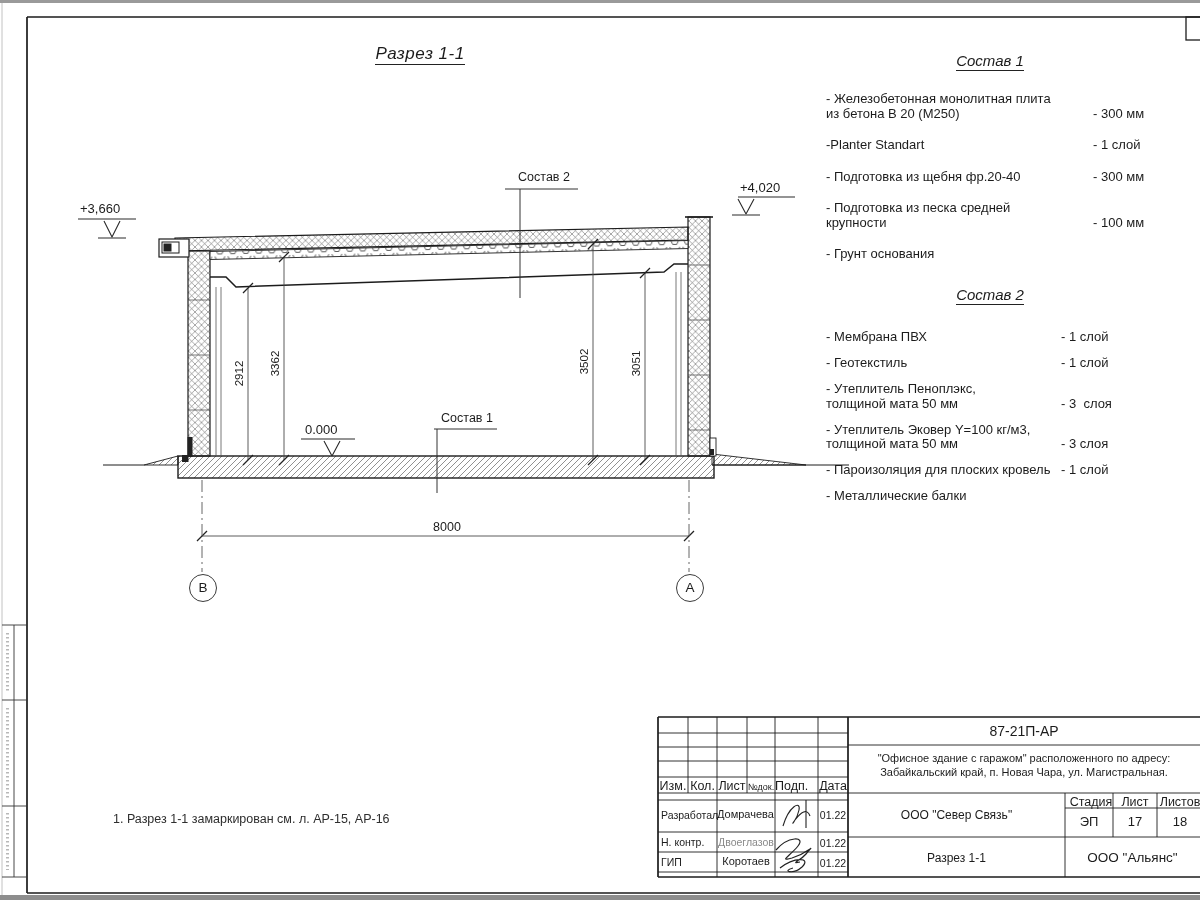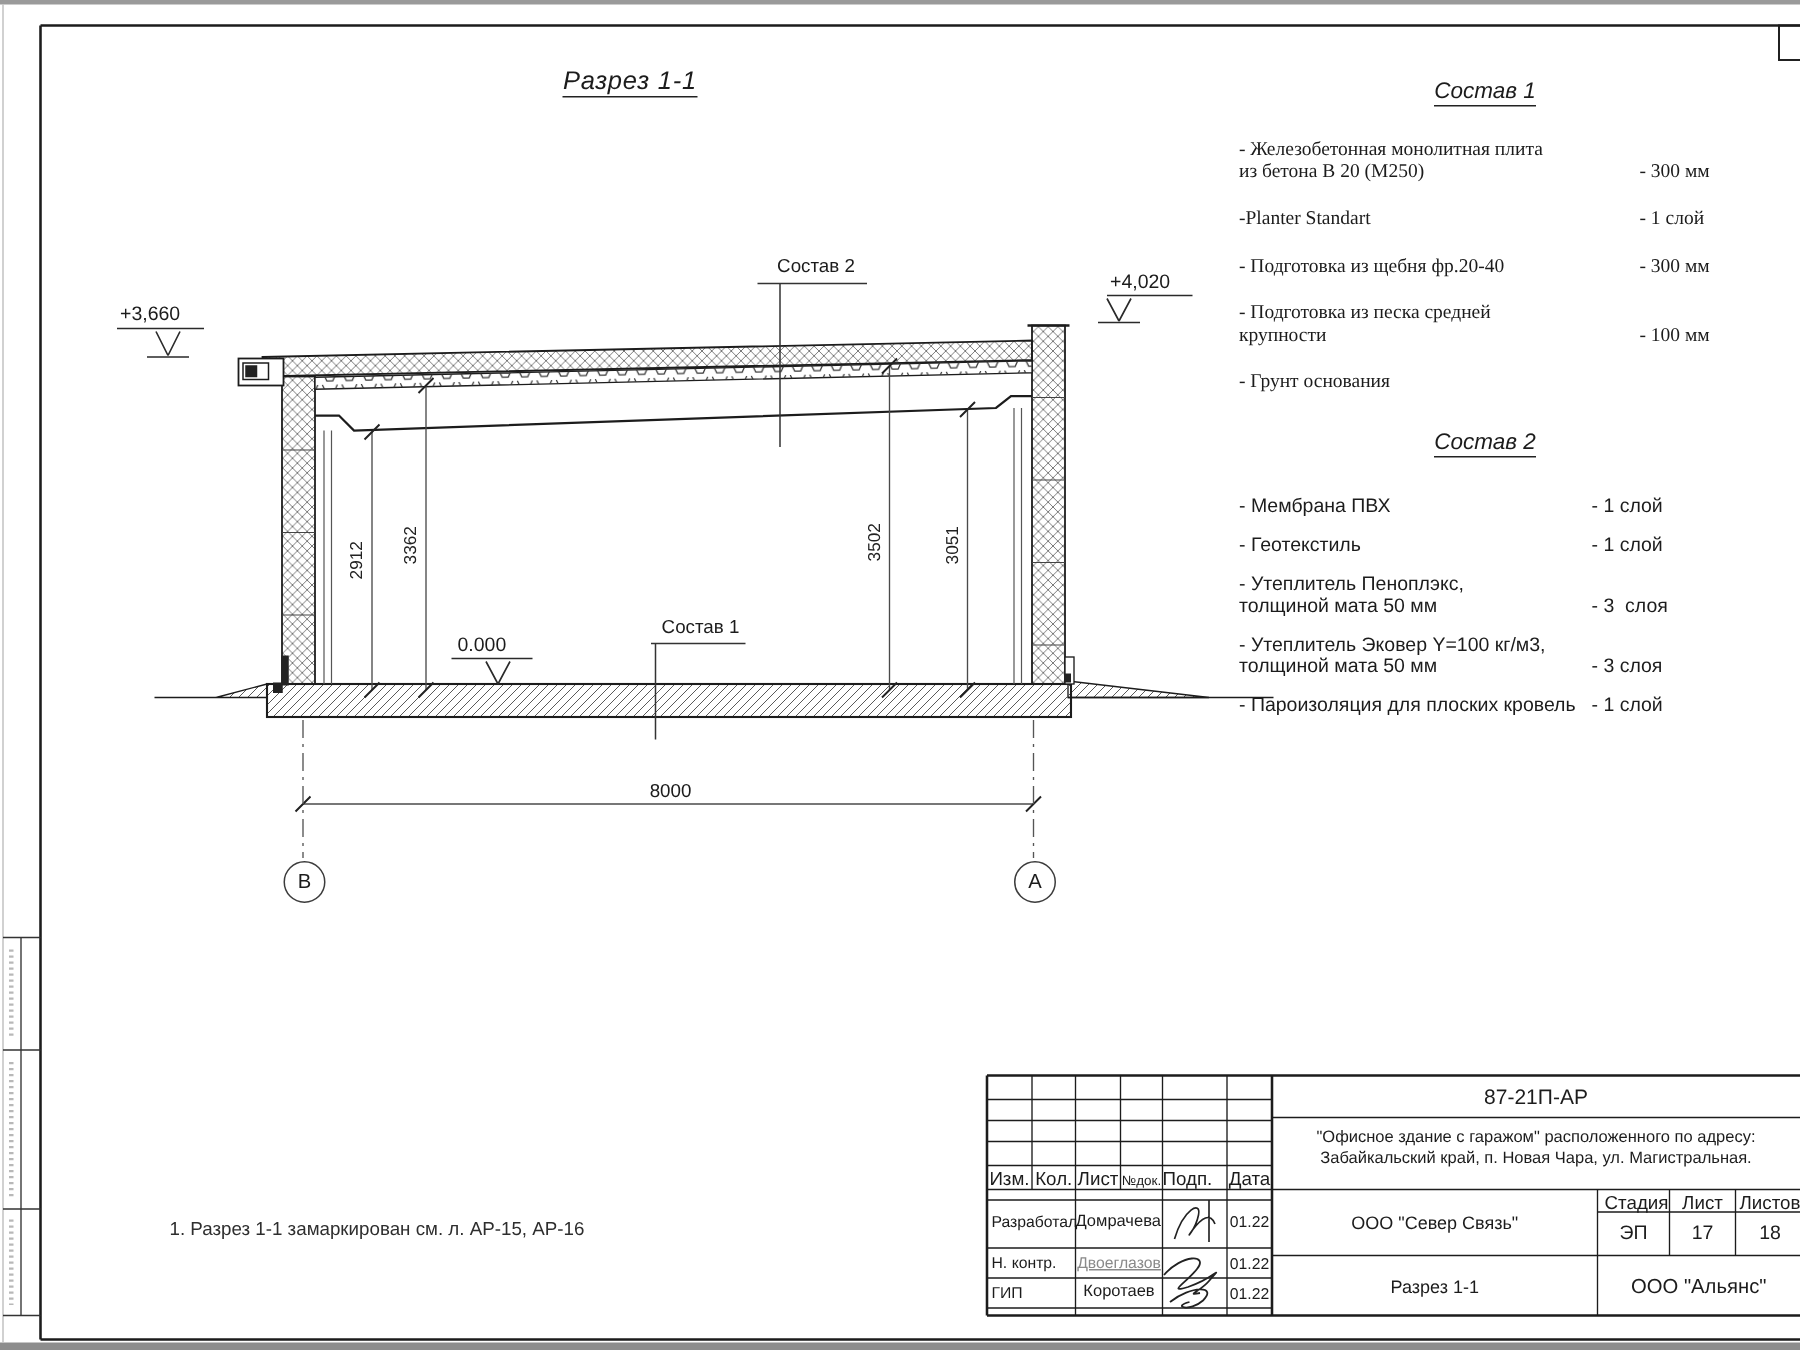--- a/index.html
+++ b/index.html
@@ -17,34 +17,34 @@
   
   .dwg-title{font-size:17px;letter-spacing:.5px;}
   
   .vdim{width:60px;height:15px;font-size:11.5px;text-align:center;transform:rotate(-90deg);color:#222;}
   
   .axis-bubble{width:26px;height:26px;border:1.1px solid #3c3c3c;border-radius:50%;
     font-size:13.5px;line-height:26px;text-align:center;background:#fff;}
   
   .slist{position:absolute;width:345px;font-size:13px;line-height:14.5px;}
   .s-item{position:relative;}
-  .list1 .s-item{margin-bottom:17px;font-family:Liberation Serif, serif;}
+  .list1 .s-item{margin-bottom:17px;}
   .list2 .s-item{margin-bottom:11.5px;}
   .s-name{display:inline-block;white-space:pre-line;}
   .list1 .s-name{width:258px;}
   .list2 .s-name{width:228px;}
   .s-val{position:absolute;bottom:0;white-space:pre;}
   .list1 .s-val{left:267px;}
   .list2 .s-val{left:235px;}
   .sec-title{font-style:italic;font-size:15px;}
   
   .tb-h{font-size:12.5px;}
   .tb-s{font-size:10.5px;}
   .tb-xs{font-size:9px;}
-  .muted{color:#8a8a8a;text-decoration:underline;}
+  .muted{color:#8a8a8a;}
 </style>
 </head>
 <body>
 
 <svg class="abs" width="1200" height="900" viewBox="0 0 1200 900" style="left:0;top:0;" xmlns="http://www.w3.org/2000/svg">
   <defs>
     <pattern id="xh" width="6.5" height="6.5" patternUnits="userSpaceOnUse">
       <path d="M0,0 L6.5,6.5 M6.5,0 L0,6.5" stroke="#5f5f5f" stroke-width="0.55"></path>
     </pattern>
     <pattern id="dh" width="6" height="6" patternUnits="userSpaceOnUse">
@@ -238,20 +238,24 @@
 толщиной мата 50 мм</span>
       <span class="s-val">- 3 слоя</span>
     </div>
 
     <div class="s-item">
       <span class="s-name">- Пароизоляция для плоских кровель</span>
       <span class="s-val">- 1 слой</span>
     </div>
 
 
+    <div class="s-item">
+      <span class="s-name">- Металлические балки</span>
+      <span class="s-val"></span>
+    </div>
   </div>
 
 <div class="txt ctr" style="left:848px;top:723px;width:352px;font-size:14px;">87-21П-АР</div>
 <div class="txt ctr" style="left:848px;top:752px;width:352px;font-size:11px;">"Офисное здание с гаражом" расположенного по адресу:</div>
 <div class="txt ctr" style="left:848px;top:766px;width:352px;font-size:11px;">Забайкальский край, п. Новая Чара, ул. Магистральная.</div>
 
 <div class="txt ctr tb-h" style="left:658px;top:779px;width:30px;">Изм.</div>
 <div class="txt ctr tb-h" style="left:688px;top:779px;width:29px;">Кол.</div>
 <div class="txt ctr tb-h" style="left:717px;top:779px;width:30px;">Лист</div>
 <div class="txt ctr tb-xs" style="left:747px;top:782px;width:28px;">№док.</div>

